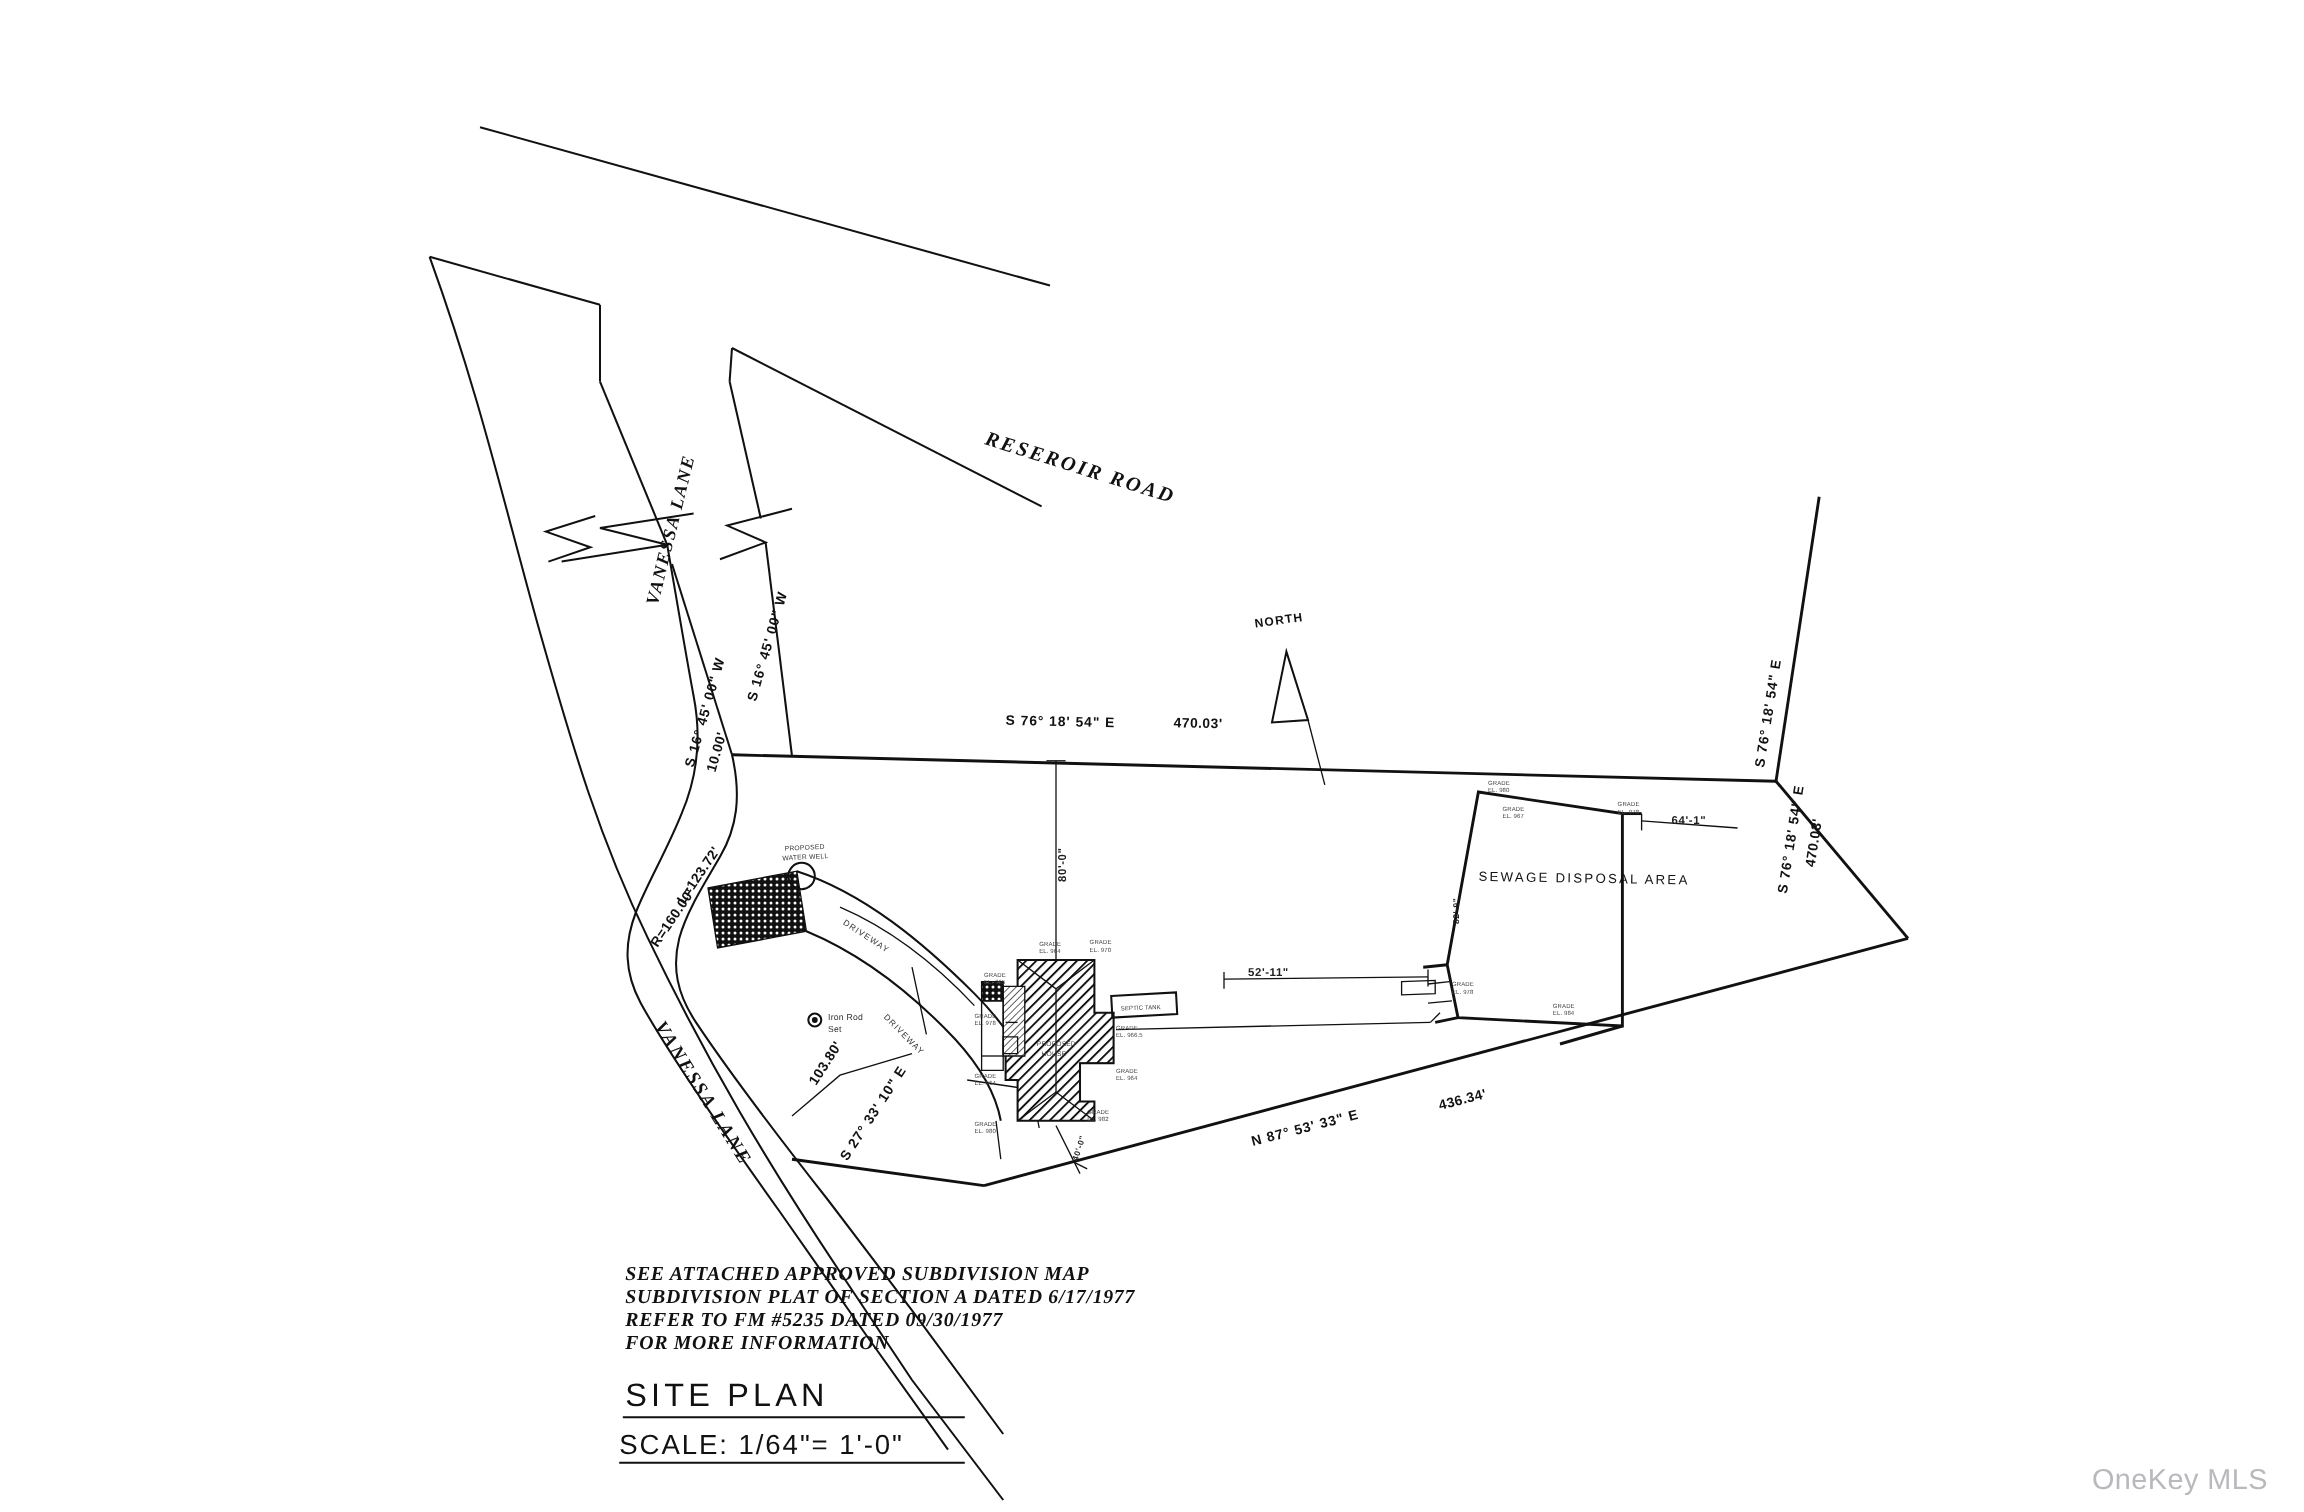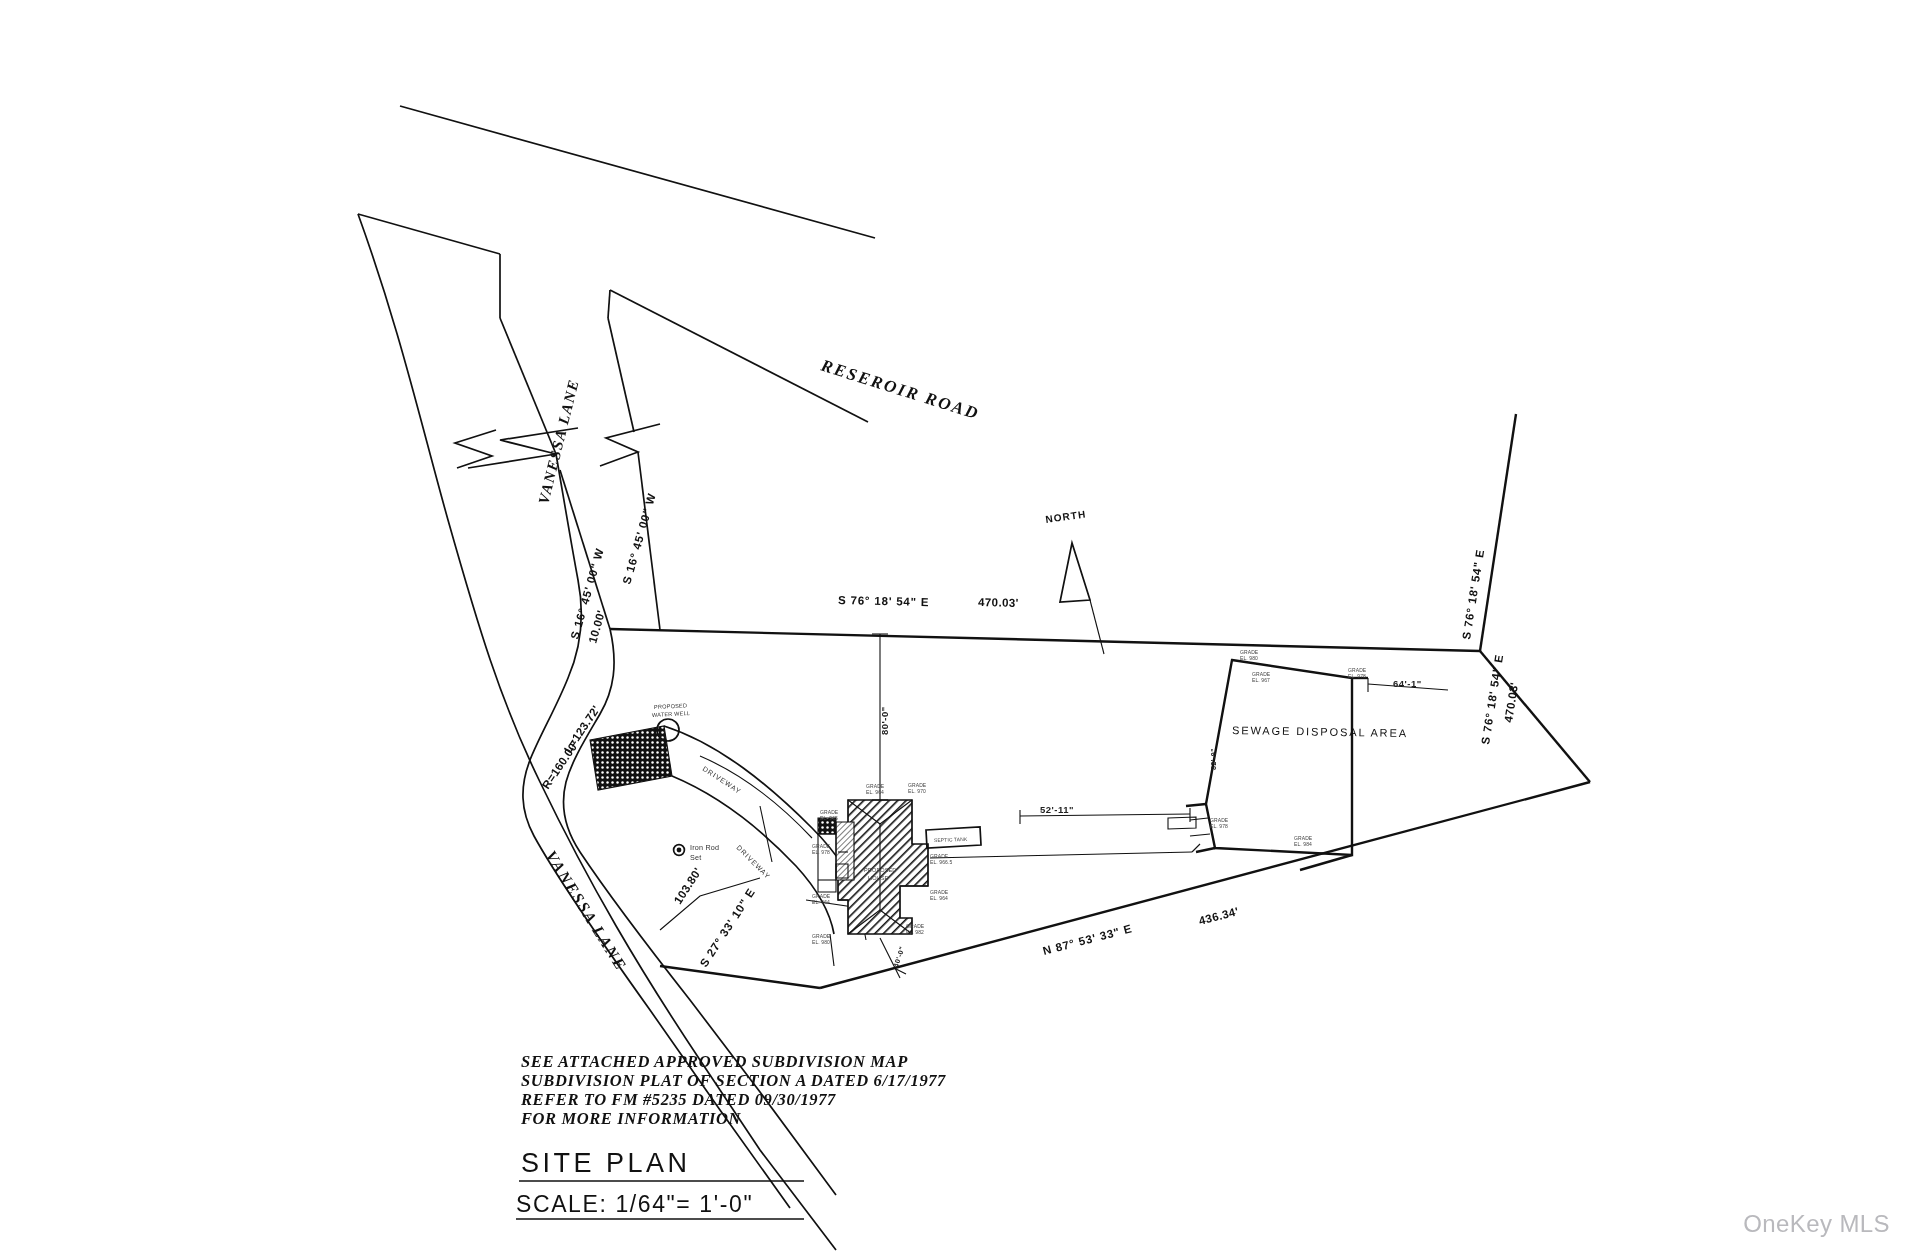--- a/index.html
+++ b/index.html
@@ -111,21 +111,21 @@
     fill: #333333;
   }
   .t-drive {
     font-size: 7.0px;
     letter-spacing: 1.0px;
     fill: #333333;
   }
   .watermark {
     position: absolute;
     right: 30px;
-    bottom: 22px;
+    bottom: 12px;
     font-family: "Liberation Sans", sans-serif;
     font-size: 24px;
     color: #b9b9bd;
     letter-spacing: 0.4px;
     user-select: none;
   }
   .hatch-house { fill: url(#hatchDiag); }
   .stipple { fill: url(#dots); }
 </style>
 </head>

